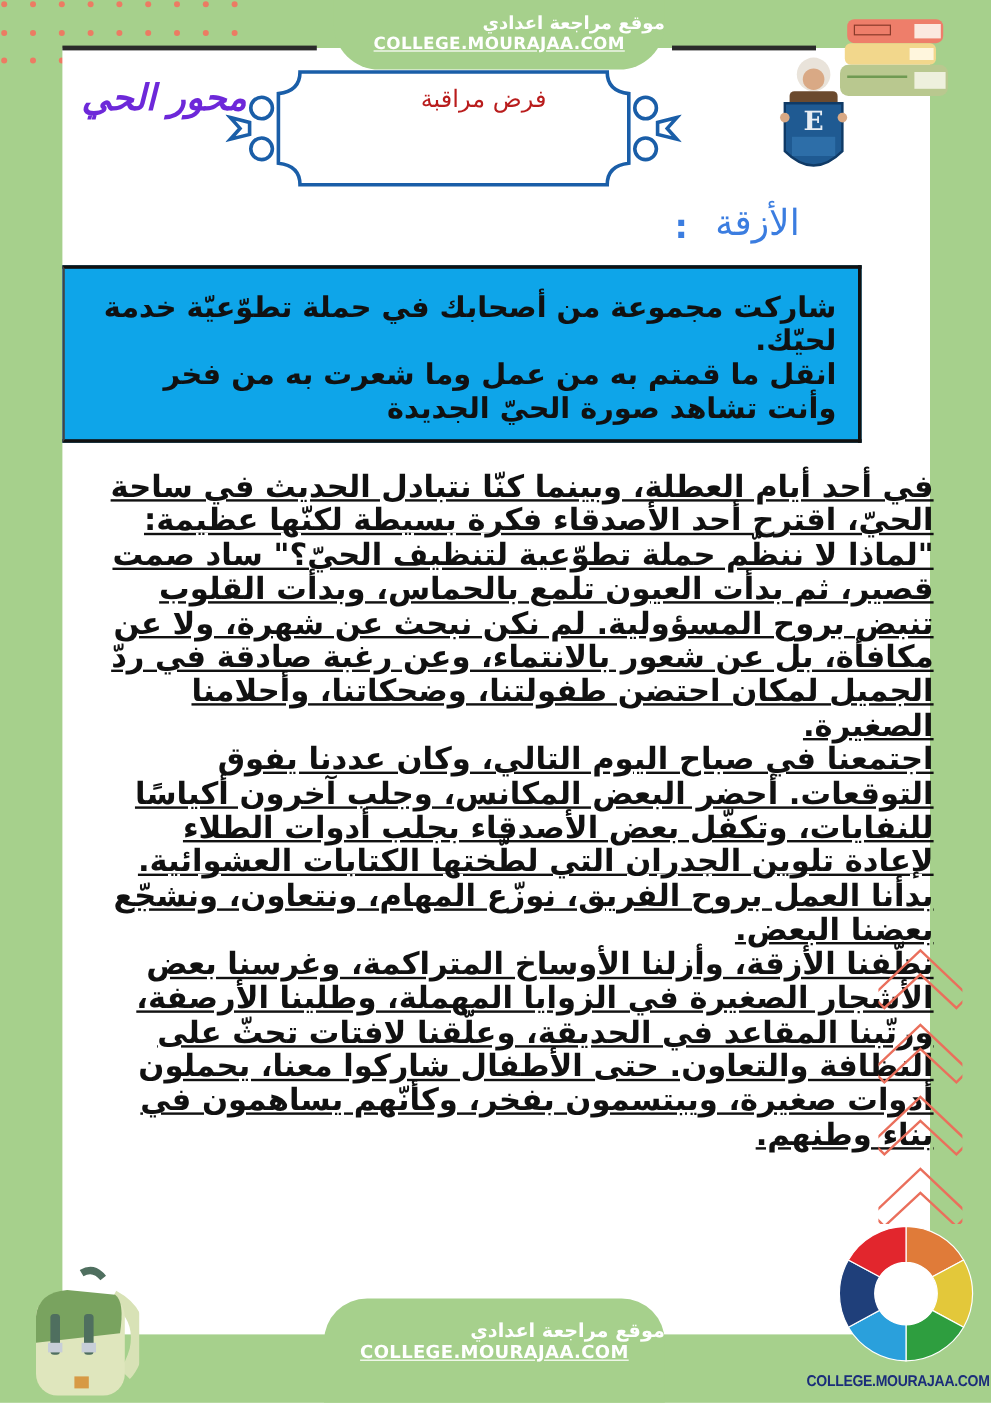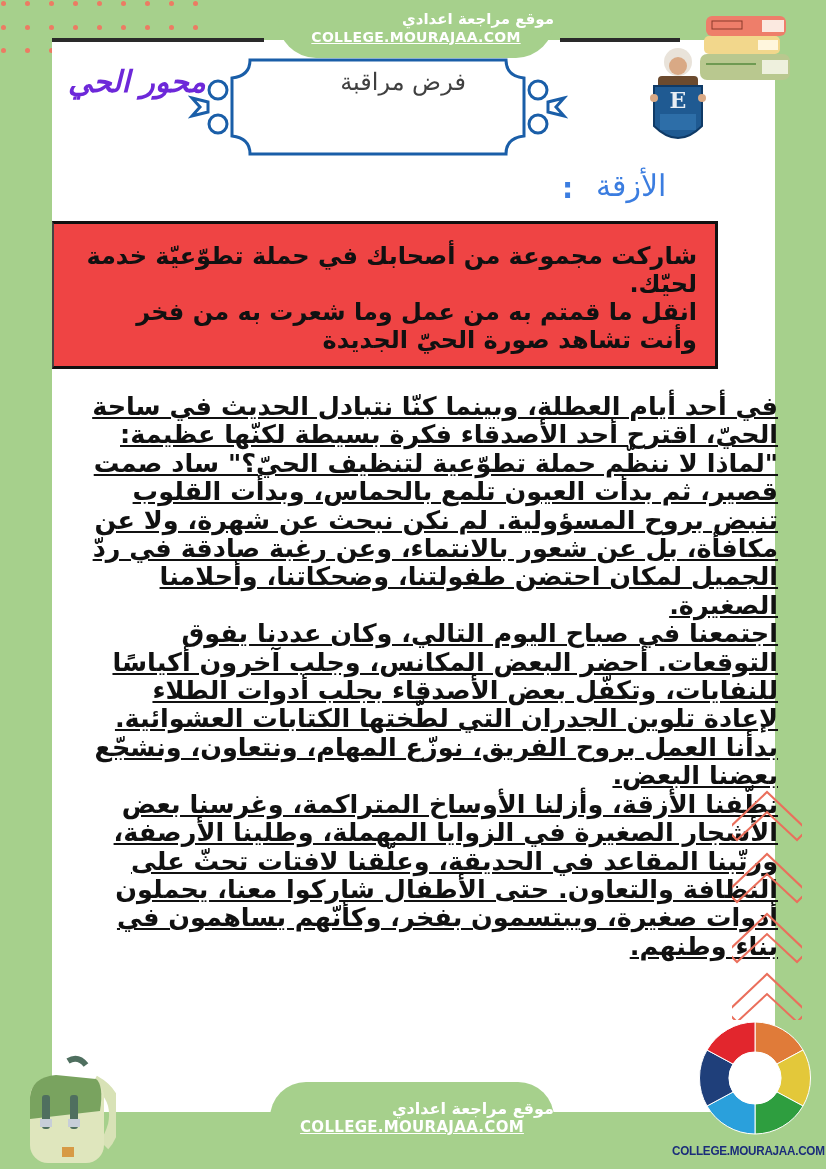--- a/index.html
+++ b/index.html
@@ -12,27 +12,27 @@
   .top-banner{position:absolute;left:278px;top:0;width:276px;height:58px;background:#a6d08c;border-radius:0 0 38px 38px;text-align:center;color:#fff;}
   .banner-ar{font-size:15px;font-weight:bold;margin-top:10px;line-height:18px;text-align:right;}
   .banner-en{font-size:14px;font-weight:bold;text-decoration:underline;line-height:18px;letter-spacing:0.3px;}
   .bottom-banner{position:absolute;left:270px;top:1082px;width:284px;height:87px;background:#a6d08c;border-radius:36px 36px 0 0;text-align:center;color:#fff;}
   .bottom-banner .banner-ar{margin-top:18px;font-size:16px;}
   .bottom-banner .banner-en{font-size:15px;}
   .axis-label{position:absolute;left:68px;top:64px;font-family:"DejaVu Serif",serif;font-size:30px;font-weight:bold;color:#6d28d9;font-style:italic;direction:rtl;}
   .title-frame{position:absolute;left:188px;top:56px;width:380px;height:102px;}
   .title-frame svg{position:absolute;left:0;top:0;}
   .title-text{position:absolute;left:100px;top:6px;width:230px;text-align:center;direction:rtl;font-family:"DejaVu Serif",serif;}
-  .title-main{font-size:24px;color:#404040;line-height:40px;}
+  .title-main{font-size:20px;color:#b91c1c;line-height:40px;}
   .title-num{font-size:24px;color:#111;line-height:32px;}
   .logo{position:absolute;left:648px;top:46px;width:60px;height:110px;}
   .books{position:absolute;left:700px;top:12px;width:100px;height:80px;}
   .topic-label{position:absolute;left:596px;top:168px;font-family:"DejaVu Serif",serif;font-size:30px;color:#3b7de0;direction:rtl;}
   .topic-colon{position:absolute;left:562px;top:172px;font-size:28px;color:#3b7de0;font-weight:bold;}
-  .prompt-box{position:absolute;left:52px;top:221px;width:666px;height:148px;border:3px solid #111;border-left:2px solid #444;box-sizing:border-box;background:#ef4444;}
+  .prompt-box{position:absolute;left:52px;top:221px;width:666px;height:148px;border:3px solid #111;border-left:2px solid #444;box-sizing:border-box;background:#0ea5e9;}
   .prompt-text{position:absolute;right:18px;top:18px;width:620px;direction:rtl;text-align:right;font-family:"DejaVu Sans",sans-serif;font-weight:bold;font-size:24px;line-height:28px;color:#111;}
   .essay{position:absolute;left:90px;top:392px;width:688px;direction:rtl;text-align:right;font-family:"DejaVu Sans",sans-serif;font-weight:bold;font-size:25.5px;line-height:28.4px;color:#111;text-decoration:underline;}
   .essay p{margin:0;}
   .chevrons{position:absolute;left:732px;top:790px;width:70px;height:230px;}
   .wheel{position:absolute;left:695px;top:1018px;width:120px;height:120px;}
   .wheel-label{position:absolute;left:664px;top:1143px;width:162px;text-align:center;font-family:"Liberation Sans",sans-serif;font-weight:bold;font-size:13px;color:#1b2d7a;letter-spacing:-0.3px;transform:scaleX(0.9);}
   .backpack{position:absolute;left:16px;top:1055px;width:100px;height:112px;}
 </style>
 </head>
 <body>

